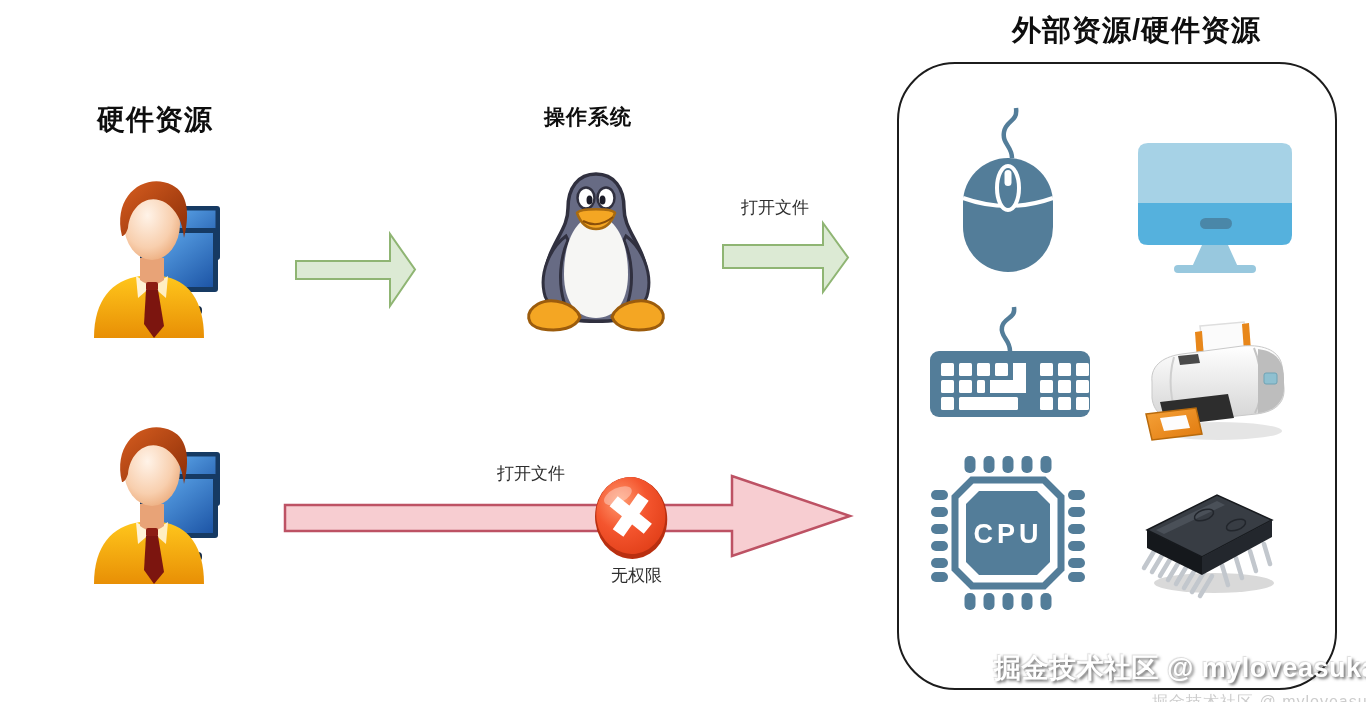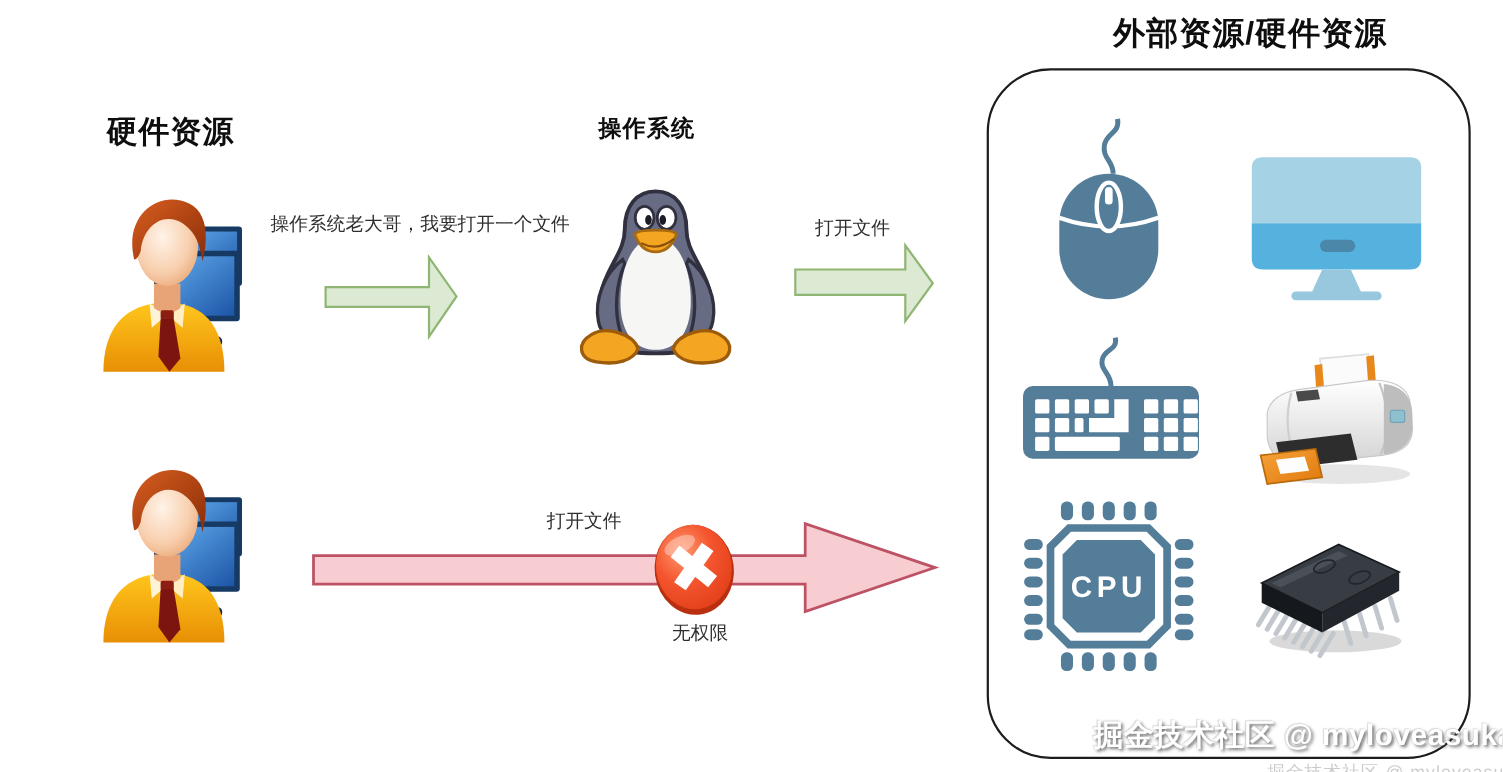--- a/index.html
+++ b/index.html
@@ -28,21 +28,20 @@
 </style>
 </head>
 <body>
 
 <div id="canvas">
 
   <div class="abs title" style="left:97px;top:101px;font-size:28px;">硬件资源</div>
   <div class="abs title" style="left:544px;top:103px;font-size:21px;">操作系统</div>
   <div class="abs title" style="left:1012px;top:11px;font-size:29px;">外部资源/硬件资源</div>
 
-  <div class="abs lbl" style="left:246px;top:192px;">操作系统老大哥，我要打开一个文件</div>
   <div class="abs lbl" style="left:741px;top:196px;">打开文件</div>
   <div class="abs lbl" style="left:497px;top:462px;">打开文件</div>
   <div class="abs lbl" style="left:611px;top:564px;">无权限</div>
 
   <svg class="abs" style="left:88px;top:170px;" width="150" height="168" viewBox="0 0 150 168">
     <defs>
       <linearGradient id="scrG" x1="0" y1="0" x2="1" y2="1">
         <stop offset="0" stop-color="#63aef0"></stop>
           <stop offset="1" stop-color="#1d55a6"></stop>
       </linearGradient>

